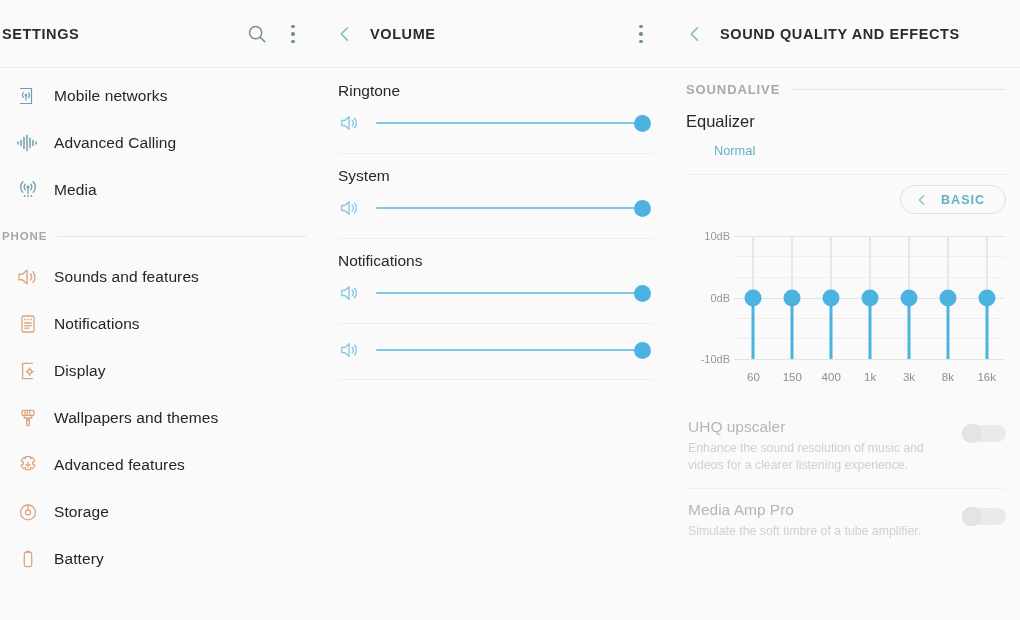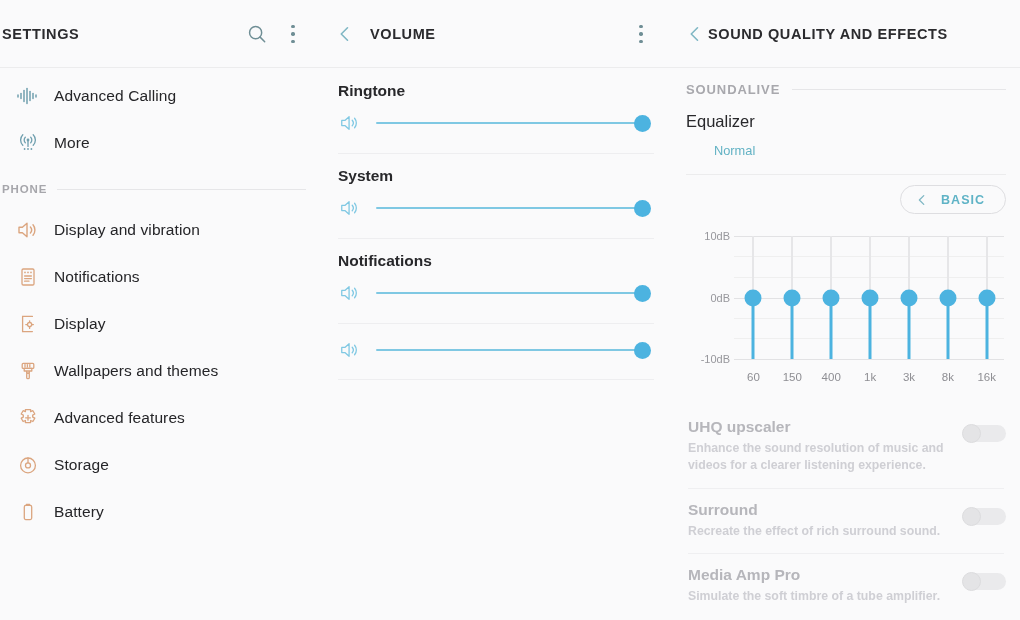--- a/index.html
+++ b/index.html
@@ -47,41 +47,41 @@
   }
   .section-head .sh-text{
     font-size:11.5px;font-weight:bold;letter-spacing:.9px;color:#a6a6ab;text-transform:uppercase;
   }
   .section-head .sh-rule{flex:1;height:1px;background:#e6e6e8;margin-left:10px;margin-right:14px;}
 
   
   #mid{width:352px;}
   #mid .panel-header{padding:0 18px 0 12px;}
   #mid .hdr-title{margin-left:12px;}
-  .vol-list{padding:0 14px 0 14px;font-weight:bold;}
+  .vol-list{padding:0 14px 0 14px;}
   .vol-item{position:relative;padding:14px 0 17px 0;}
   .vol-item + .vol-item::before,
   .vol-item.last::after{
     content:"";position:absolute;left:4px;right:4px;top:0;height:1px;background:#eeeef0;
   }
   .vol-item.last::after{top:auto;bottom:0;}
   .vol-name{font-size:15.5px;color:#28282b;padding-left:4px;margin-bottom:10px;}
   .vol-ctrl{display:flex;align-items:center;height:26px;}
   .vol-spk{width:38px;min-width:38px;display:flex;align-items:center;justify-content:flex-start;padding-left:4px;}
   .slider{position:relative;flex:1;height:22px;margin-right:10px;display:flex;align-items:center;}
   .slider .track{position:absolute;left:0;right:0;height:2px;background:#7fc8e3;border-radius:2px;}
   .slider .thumb{
     position:absolute;width:17px;height:17px;border-radius:50%;background:#4cb3e0;
     right:0;transform:translateX(3px);
   }
 
   
   #right{width:348px;}
   #right .panel-header{padding:0 14px 0 10px;}
-  #right .hdr-title{margin-left:0;}
+  #right .hdr-title{margin-left:12px;}
   .rsec-head{display:flex;align-items:center;height:30px;padding:6px 14px 0 14px;}
   .rsec-head .sh-text{font-size:13px;font-weight:bold;letter-spacing:.9px;color:#a8a8ad;text-transform:uppercase;}
   .rsec-head .sh-rule{flex:1;height:1px;background:#e6e6e8;margin-left:12px;}
   .eq-block{padding:8px 14px 0 14px;}
   .eq-title{font-size:16.5px;color:#28282b;margin-bottom:12px;}
   .eq-sub{font-size:12.8px;color:#62b2c4;margin-left:28px;}
   .eq-divider{height:1px;background:#ececed;margin:16px 14px 0 14px;}
   .basic-wrap{display:flex;justify-content:flex-end;padding:10px 14px 0 14px;}
   .basic-btn{
     display:flex;align-items:center;gap:12px;
@@ -98,21 +98,21 @@
   .eq-vline{position:absolute;top:0;bottom:0;width:2px;background:#e6e6e8;transform:translateX(-1px);}
   .eq-stem{position:absolute;width:3px;background:#4cb3e0;transform:translateX(-1.5px);}
   .eq-knob{position:absolute;width:17px;height:17px;border-radius:50%;background:#4cb3e0;transform:translate(-8.5px,-8.5px);}
   .eq-ylab{position:absolute;left:0;width:44px;text-align:right;font-size:11px;color:#97979c;transform:translateY(-50%);}
   .eq-xlab{position:absolute;bottom:10px;font-size:11.5px;color:#8e8e93;transform:translateX(-50%);text-align:center;}
 
   
   .tg-list{padding:0 14px;margin-top:12px;}
   .tg-row{position:relative;display:flex;align-items:flex-start;padding:13px 0 13px 0;}
   .tg-row + .tg-row::before{content:"";position:absolute;left:2px;right:2px;top:0;height:1px;background:#efeff1;}
-  .tg-texts{flex:1;padding-right:14px;padding-left:2px;font-weight:bold;}
+  .tg-texts{flex:1;padding-right:14px;padding-left:2px;}
   .tg-title{font-size:15.5px;color:#b6b6bb;margin-bottom:4px;}
   .tg-desc{font-size:12.3px;color:#cfcfd4;line-height:1.42;}
   .tg-sw{margin-top:6px;position:relative;width:44px;min-width:44px;height:19px;}
   .tg-sw .sw-track{position:absolute;right:0;top:1px;width:42px;height:17px;border-radius:10px;background:#eaeaec;}
   .tg-sw .sw-knob{position:absolute;left:0;top:0;width:19px;height:19px;border-radius:50%;background:#e4e4e6;border:1px solid #dcdcde;box-sizing:border-box;}
 </style>
 </head>
 <body>
 
 <div class="screen">
@@ -129,20 +129,32 @@
       </div>
       <div class="kebab">
         <i></i>
           <i></i>
           <i></i>
       </div>
     </div>
 
     <div class="settings-list">
 
+      <div class="set-row">
+        <span class="set-ico">
+          <svg width="26" height="26" viewBox="0 0 26 26" fill="none" stroke="#6f9fae" stroke-width="1.2">
+            <path d="M5.5 5.5h11v15h-11" stroke-linecap="round"></path>
+            <path d="M16.5 5.5v15" stroke-opacity="0"></path>
+            <circle cx="11" cy="12" r="1.3" fill="#6f9fae" stroke="none"></circle>
+            <path d="M8.6 9.6a3.4 3.4 0 000 4.8M13.4 9.6a3.4 3.4 0 010 4.8" stroke-linecap="round"></path>
+            <path d="M11 13.3v3.6" stroke-linecap="round"></path>
+          </svg>
+        </span>
+        <span class="set-label">Mobile networks</span>
+      </div>
 
       <div class="set-row">
         <span class="set-ico">
           <svg width="28" height="26" viewBox="0 0 28 26" stroke="#6f9fae" stroke-width="1.5" stroke-linecap="round">
             <line x1="4" y1="12" x2="4" y2="14"></line>
             <line x1="7" y1="10.5" x2="7" y2="15.5"></line>
             <line x1="10" y1="7.5" x2="10" y2="18.5"></line>
             <line x1="13" y1="5.5" x2="13" y2="20.5"></line>
             <line x1="16" y1="8.5" x2="16" y2="17.5"></line>
             <line x1="19" y1="10.5" x2="19" y2="15.5"></line>
@@ -157,37 +169,37 @@
           <svg width="26" height="26" viewBox="0 0 26 26" fill="none" stroke="#6f9fae" stroke-width="1.3">
             <circle cx="13" cy="10" r="1.4" fill="#6f9fae" stroke="none"></circle>
             <path d="M10.3 7.3a3.8 3.8 0 000 5.4M15.7 7.3a3.8 3.8 0 010 5.4" stroke-linecap="round"></path>
             <path d="M7.8 4.8a7.3 7.3 0 000 10.4M18.2 4.8a7.3 7.3 0 010 10.4" stroke-linecap="round"></path>
             <path d="M13 11.4v5" stroke-linecap="round"></path>
             <circle cx="9.6" cy="19" r=".9" fill="#6f9fae" stroke="none"></circle>
             <circle cx="13" cy="19" r=".9" fill="#6f9fae" stroke="none"></circle>
             <circle cx="16.4" cy="19" r=".9" fill="#6f9fae" stroke="none"></circle>
           </svg>
         </span>
-        <span class="set-label">More</span>
+        <span class="set-label">Media</span>
       </div>
 
       <div class="section-head">
         <span class="sh-text">PHONE</span>
         <span class="sh-rule"></span>
       </div>
 
       <div class="set-row">
         <span class="set-ico">
           <svg width="26" height="24" viewBox="0 0 26 24" fill="none" stroke="#dba57f" stroke-width="1.4" stroke-linejoin="round" stroke-linecap="round">
             <path d="M4 9.2h3.4L12 5.2v13.6L7.4 14.8H4z"></path>
             <path d="M15.4 9a4.6 4.6 0 010 6"></path>
             <path d="M18 6.8a8 8 0 010 10.4"></path>
           </svg>
         </span>
-        <span class="set-label">Display and vibration</span>
+        <span class="set-label">Sounds and features</span>
       </div>
 
       <div class="set-row">
         <span class="set-ico">
           <svg width="24" height="24" viewBox="0 0 24 24" fill="none" stroke="#dba57f" stroke-width="1.3">
             <rect x="6" y="4" width="12" height="16" rx="1.3"></rect>
             <line x1="8.6" y1="11" x2="15.4" y2="11" stroke-linecap="round"></line>
             <line x1="8.6" y1="13.6" x2="15.4" y2="13.6" stroke-linecap="round"></line>
             <line x1="8.6" y1="16.2" x2="13" y2="16.2" stroke-linecap="round"></line>
             <circle cx="9" cy="7.4" r=".85" fill="#dba57f" stroke="none"></circle>
@@ -438,30 +450,20 @@
         <div class="tg-texts">
           <div class="tg-title">UHQ upscaler</div>
           <div class="tg-desc">Enhance the sound resolution of music and videos for a clearer listening experience.</div>
         </div>
         <div class="tg-sw">
           <span class="sw-track"></span>
           <span class="sw-knob"></span>
         </div>
       </div>
 
-      <div class="tg-row">
-        <div class="tg-texts">
-          <div class="tg-title">Surround</div>
-          <div class="tg-desc">Recreate the effect of rich surround sound.</div>
-        </div>
-        <div class="tg-sw">
-          <span class="sw-track"></span>
-          <span class="sw-knob"></span>
-        </div>
-      </div>
 
       <div class="tg-row">
         <div class="tg-texts">
           <div class="tg-title">Media Amp Pro</div>
           <div class="tg-desc">Simulate the soft timbre of a tube amplifier.</div>
         </div>
         <div class="tg-sw">
           <span class="sw-track"></span>
           <span class="sw-knob"></span>
         </div>

